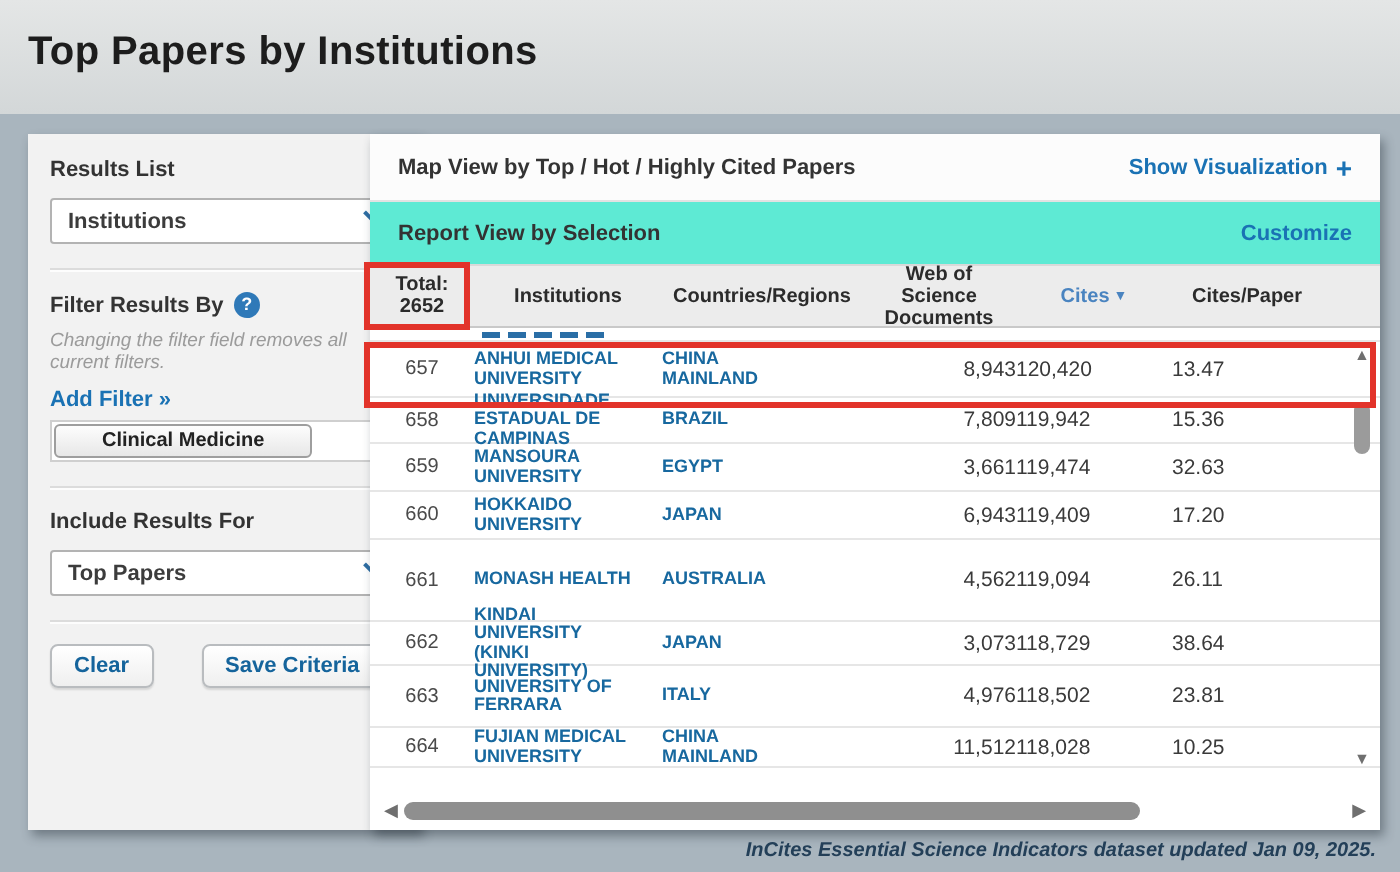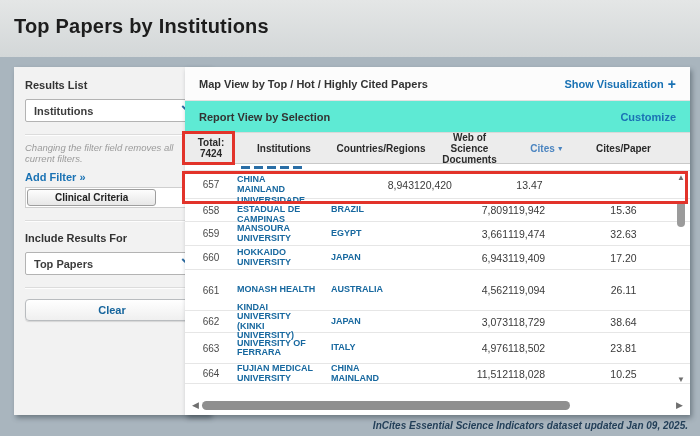--- a/index.html
+++ b/index.html
@@ -54,21 +54,21 @@
   .tag-box {
     margin-top:4px; height:21px; background:#fff; border:1px solid #cfcfcf;
     padding:1px; display:flex;
   }
   .tag {
     width:76%; border:1px solid #9e9e9e; border-radius:3px;
     background:linear-gradient(#fdfdfd,#e7e7e7);
     font-size:10px; font-weight:bold; color:#222;
     display:flex; align-items:center; justify-content:center; cursor:pointer;
   }
-  .btn-row { margin-top:10px; display:flex; gap:24px;flex-direction:column; }
+  .btn-row { margin-top:10px; display:flex; gap:24px; }
   .btn {
     height:22px; border:1px solid #b9bcbf; border-radius:4px;
     background:linear-gradient(#ffffff,#efefef);
     color:#15649c; font-size:11px; font-weight:bold;
     display:flex; align-items:center; justify-content:center;
     padding:0 11px; cursor:pointer; box-shadow:0 1px 1px rgba(0,0,0,.12);
   }
   
   .viewbar, .reportbar {
     display:flex; align-items:center; justify-content:space-between;
@@ -112,21 +112,21 @@
   .trow:nth-of-type(6){ height:41px; }
   .trow:nth-of-type(7){ height:22px; }
   .trow:nth-of-type(8){ height:31px; }
   .c-rank { width:52px; text-align:center; font-size:10px; color:#4a4a4a; }
   .c-inst { width:94px; padding-right:15px; font-size:9px; font-weight:bold;
             color:#17689f; line-height:9.5px; cursor:pointer; }
   .c-ctry { width:100px; padding-right:30px; font-size:9px; font-weight:bold;
             color:#17689f; line-height:9.5px; }
   .c-docs { width:77px; text-align:right; font-size:10.5px; color:#3a3a3a; }
   .c-cites { width:78px; font-size:10.5px; color:#3a3a3a; }
-  .c-cpp { width:75px; text-align:center; font-size:10.5px; color:#3a3a3a; }
+  .c-cpp { width:75px; text-align:left; font-size:10.5px; color:#3a3a3a; }
   
   .vscroll { position:absolute; right:3px; top:98px; width:12px; height:233px; }
   .vscroll .arrow { position:absolute; left:2px; font-size:8px; color:#6f6f6f; cursor:pointer; }
   .vscroll .up { top:8px; }
   .vscroll .down { bottom:14px; }
   .vscroll .thumb {
     position:absolute; left:2px; top:36px; width:8px; height:26px;
     background:#9b9b9b; border-radius:4px; cursor:pointer;
   }
   .hscroll { position:absolute; left:0; top:330px; width:505px; height:16px; }
@@ -156,38 +156,43 @@
 
 <div class="sidebar">
   <div class="sb-label">Results List</div>
   <div class="sb-select">
     <span>Institutions</span>
     <span class="chev"></span>
   </div>
 
   <div class="sb-divider"></div>
 
+  <div class="filter-head">
+    <span class="sb-label">Filter Results By</span>
+    <span class="help-icon">?</span>
+  </div>
   <div class="sb-note">Changing the filter field removes all current filters.</div>
   <div class="add-filter">Add Filter »</div>
   <div class="tag-box">
-    <div class="tag">Clinical Criteria</div>
+    <div class="tag">Clinical Medicine</div>
   </div>
 
   <div class="sb-divider"></div>
 
   <div class="sb-label" style="margin-top:10px;">Include Results For</div>
   <div class="sb-select">
     <span>Top Papers</span>
     <span class="chev"></span>
   </div>
 
   <div class="sb-divider"></div>
 
   <div class="btn-row">
     <div class="btn">Clear</div>
+    <div class="btn">Save Criteria</div>
   </div>
 </div>
 
 <div class="main">
 
   <div class="viewbar">
     <span class="bar-label">Map View by Top / Hot / Highly Cited Papers</span>
     <span class="bar-action">
       <span>Show Visualization</span>
       <span class="plus-icon">+</span>
@@ -195,38 +200,39 @@
   </div>
 
   <div class="reportbar">
     <span class="bar-label">Report View by Selection</span>
     <span class="bar-action">Customize</span>
   </div>
 
   <div class="thead">
     <div class="hc h-rank">
       <div>Total:</div>
-      <div>7424</div>
+      <div>2652</div>
     </div>
     <div class="hc h-inst">Institutions</div>
     <div class="hc h-ctry">Countries/Regions</div>
     <div class="hc h-docs">Web of Science Documents</div>
     <div class="hc h-cites">
       <span>Cites</span><span class="sort-icon">▼</span>
     </div>
     <div class="hc h-cpp">Cites/Paper</div>
   </div>
 
   <div class="rows">
     <div class="clipped-remnant">
         <div class="marks"></div>
       </div>
 
     <div class="trow">
       <div class="c-rank">657</div>
+      <div class="c-inst">ANHUI MEDICAL UNIVERSITY</div>
       <div class="c-ctry">CHINA MAINLAND</div>
       <div class="c-docs">8,943</div>
       <div class="c-cites">120,420</div>
       <div class="c-cpp">13.47</div>
     </div>
 
     <div class="trow">
       <div class="c-rank">658</div>
       <div class="c-inst">UNIVERSIDADE ESTADUAL DE CAMPINAS</div>
       <div class="c-ctry">BRAZIL</div>

